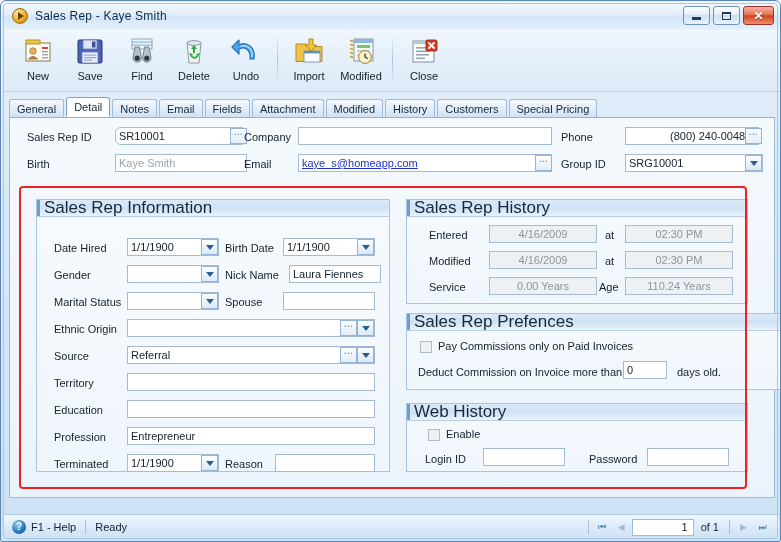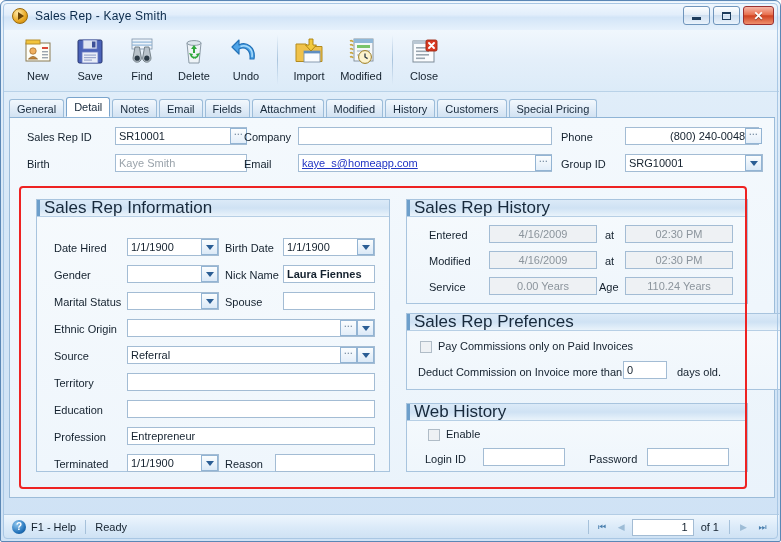--- a/index.html
+++ b/index.html
@@ -490,21 +490,21 @@
         <span>Customers</span>
       </div>
     <div class="tab">
         <span>Special Pricing</span>
       </div>
   </div>
 
   <div id="formarea">
 
     <div class="lbl" style="left:17px; top:13px;">Sales Rep ID</div>
-    <div class="fld" style="left:105px; top:9px; width:132px;">SR10001</div>
+    <div class="fld" style="left:105px; top:9px; width:132px;border-radius:6px;">SR10001</div>
     <div class="ell-btn" style="left:220px; top:10px;">⋯</div>
 
     <div class="lbl" style="left:234px; top:13px;">Company</div>
     <div class="fld" style="left:288px; top:9px; width:254px;"></div>
 
     <div class="lbl" style="left:551px; top:13px;">Phone</div>
     <div class="fld" style="left:615px; top:9px; width:134px;padding-left:44px;">(800) 240-0048</div>
     <div class="ell-btn" style="left:735px; top:10px;">⋯</div>
 
     <div class="lbl" style="left:17px; top:40px;">Birth</div>
@@ -539,21 +539,21 @@
         <span class="dd-arrow"></span>
       </div>
 
       <div class="lbl" style="left:17px; top:69px;">Gender</div>
       <div class="fld" style="left:90px; top:65px; width:92px;"></div>
       <div class="dd-btn" style="left:164px; top:66px;">
         <span class="dd-arrow"></span>
       </div>
 
       <div class="lbl" style="left:188px; top:69px;">Nick Name</div>
-      <div class="fld" style="left:246px; top:65px; width:92px;font-weight:bold;">Laura Fiennes</div>
+      <div class="fld" style="left:252px; top:65px; width:92px;">Laura Fiennes</div>
 
       <div class="lbl" style="left:17px; top:96px;">Marital Status</div>
       <div class="fld" style="left:90px; top:92px; width:92px;"></div>
       <div class="dd-btn" style="left:164px; top:93px;">
         <span class="dd-arrow"></span>
       </div>
 
       <div class="lbl" style="left:188px; top:96px;">Spouse</div>
       <div class="fld" style="left:246px; top:92px; width:92px;"></div>
 

